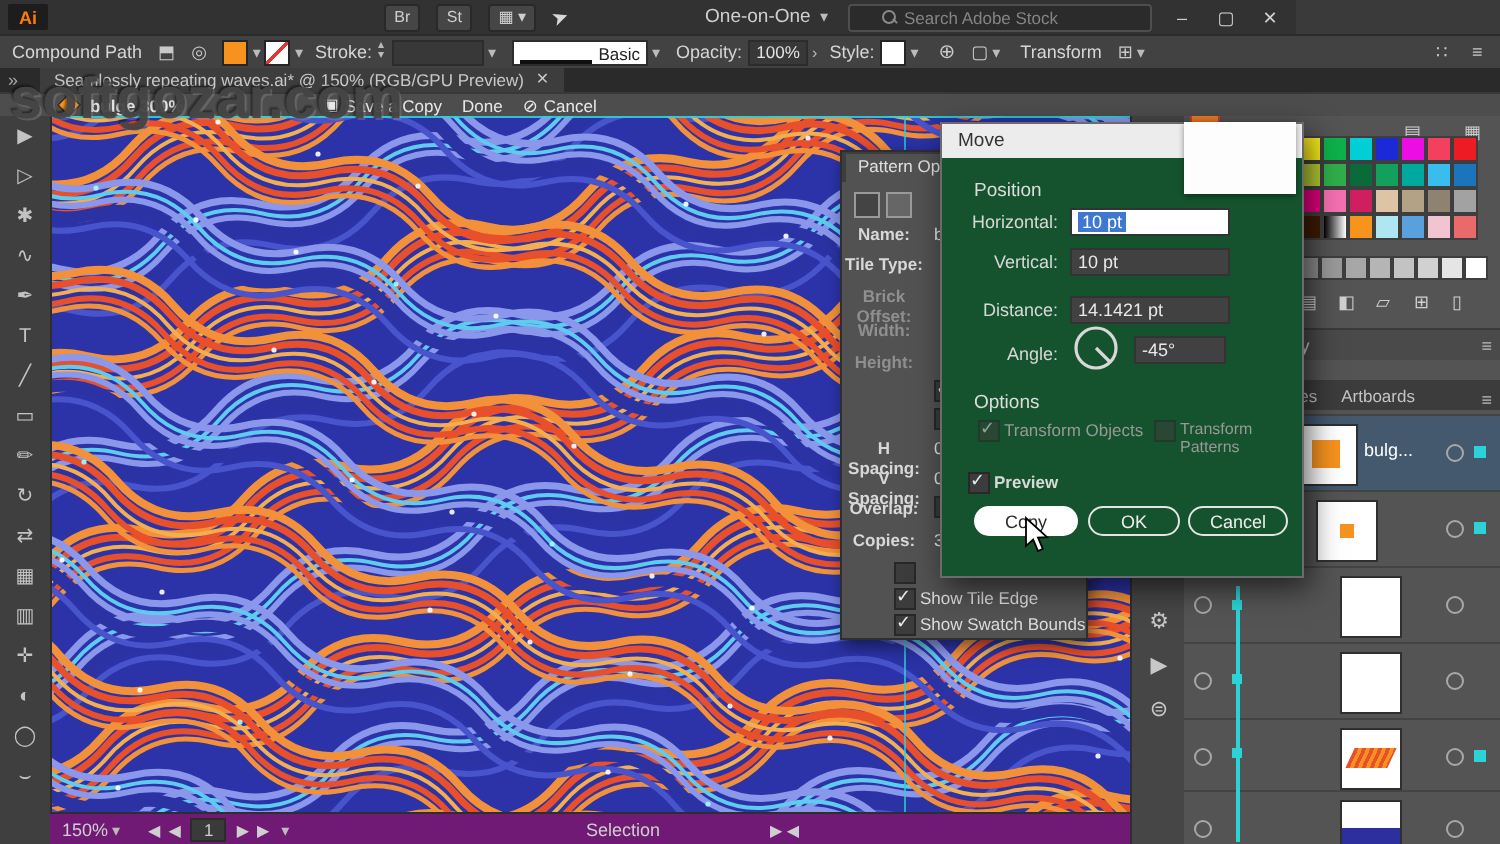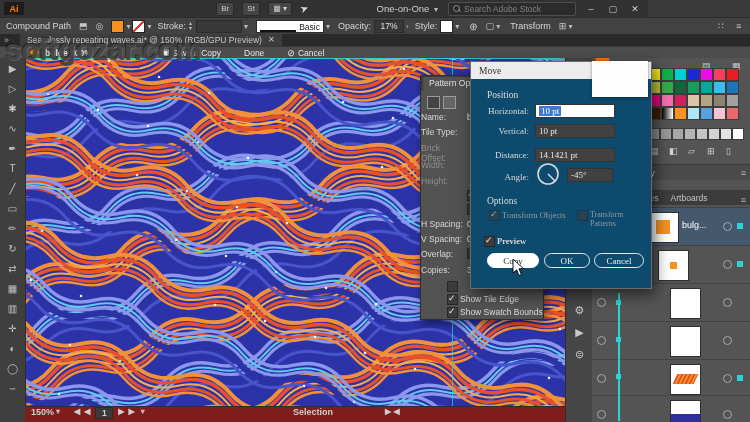--- a/index.html
+++ b/index.html
@@ -10,48 +10,48 @@
   
   #menubar{left:0;top:0;width:648px;height:17px;background:#323232;display:flex;align-items:center;z-index:8;}
   #ai-logo{width:20px;height:13px;margin:0 6px 0 4px;background:#1d1d1d;color:#ff7c00;font-weight:bold;
            font-size:9px;display:flex;align-items:center;justify-content:center;border-radius:1px;}
   .menu-item{font-size:10px;color:#d6d6d6;margin-right:13px;}
   #menu-right{margin-left:auto;display:flex;align-items:center;gap:8px;padding-right:6px;}
   .sq-btn{width:16px;height:12px;background:#464646;border:1px solid #292929;color:#cfcfcf;font-size:8px;
           display:flex;align-items:center;justify-content:center;border-radius:2px;}
   #workspace{font-size:9.5px;color:#cfcfcf;}
   #searchbox{width:118px;height:12px;background:#2b2b2b;border:1px solid #4e4e4e;border-radius:2px;
-             display:flex;align-items:center;gap:4px;padding:0 4px;}
+             display:flex;align-items:center;gap:4px;padding:0 16px;}
   #search-glyph{position:relative;width:7px;height:7px;}
   #search-glyph::before{content:"";position:absolute;left:0;top:0;width:5px;height:5px;border:1px solid #8a8a8a;border-radius:50%;}
   #search-glyph::after{content:"";position:absolute;left:5px;top:5px;width:3px;height:1px;background:#8a8a8a;transform:rotate(45deg);}
   #search-ph{font-size:8.5px;color:#848484;}
   .winctl{font-size:9px;color:#cfcfcf;width:14px;text-align:center;}
   #controlbar{left:0;top:17px;width:750px;height:16px;background:#424242;border-top:1px solid #2b2b2b;
               display:flex;align-items:center;font-size:9px;color:#d6d6d6;z-index:8;}
   #controlbar > *{flex:none;}
   .cb-gap{width:8px;}
   .swatch-sm{width:11px;height:11px;border:1px solid #252525;}
   .dd-box{height:11px;background:#383838;border:1px solid #2c2c2c;}
   #brush-box{width:66px;height:11px;background:#fff;border:1px solid #2c2c2c;display:flex;align-items:flex-end;color:#222;}
   #brush-line{flex:1;height:2px;background:#111;margin:0 3px;}
   .chev{color:#bbbbbb;font-size:8px;margin:0 2px;}
   #tabrow{left:0;top:33px;width:750px;height:13px;background:#2a2a2a;z-index:3;}
   #doc-tab{position:absolute;left:20px;top:0;height:13px;background:#3d3d3d;display:flex;align-items:center;
            gap:6px;padding:0 7px;font-size:8.5px;color:#c8c8c8;}
   #patternbar{left:0;top:46px;width:750px;height:11px;background:#4d4d4d;border-top:1px solid #383838;
               display:flex;align-items:center;font-size:8.5px;color:#e2e2e2;z-index:3;}
   #pattern-swatch{width:7px;height:7px;background:#f6921e;border:1px solid #333;transform:rotate(45deg);margin:0 6px 0 30px;}
-  .pbar-btn{margin-left:23px;display:flex;align-items:center;gap:3px;color:#e8e8e8;}
+  .pbar-btn{margin-left:10px;display:flex;align-items:center;gap:3px;color:#e8e8e8;}
   
   #toolbar{left:0;top:46px;width:25px;height:376px;background:#3f3f3f;border-right:1px solid #2d2d2d;z-index:2;}
   .tool{width:25px;height:20px;display:flex;align-items:center;justify-content:center;color:#c3c3c3;font-size:10px;}
   #canvas{left:25px;top:57px;width:540px;height:349px;background:#2c33a9;overflow:hidden;z-index:1;}
-  #statusbar{left:25px;top:406px;width:540px;height:16px;background:#7f1d1d;border-top:1px solid #2e2e2e;
-             display:flex;align-items:flex-start;font-size:9px;color:#cfcfcf;z-index:2;font-weight:bold;}
+  #statusbar{left:25px;top:406px;width:540px;height:16px;background:#701a75;border-top:1px solid #2e2e2e;
+             display:flex;align-items:center;font-size:9px;color:#cfcfcf;z-index:2;}
   #ab-field{width:16px;height:10px;background:#3a3a3a;border:1px solid #2b2b2b;text-align:center;font-size:8.5px;line-height:10px;}
   
   #dockstrip{left:565px;top:38px;width:27px;height:384px;background:#464646;border-left:1px solid #2e2e2e;z-index:2;}
   .dock-ic{width:27px;height:20px;display:flex;align-items:center;justify-content:center;color:#c8c8c8;font-size:11px;}
   #panelarea{left:592px;top:38px;width:158px;height:384px;background:#545454;z-index:2;}
   .ptabbar{position:absolute;left:0;width:158px;height:15px;background:#3c3c3c;display:flex;align-items:flex-end;}
   .ptab{font-size:8.5px;color:#c4c4c4;padding:2px 6px 2px 6px;}
   .ptab.active{background:#545454;color:#e8e8e8;}
   .pmenu{margin-left:auto;color:#bbb;font-size:9px;padding:0 4px;}
   .swcell{position:absolute;width:13px;height:13px;border:1px solid #3e3e3e;box-sizing:border-box;}
@@ -59,30 +59,30 @@
        display:flex;align-items:center;font-size:9px;color:#d8d8d8;padding:0;}
   .layer-thumb{position:absolute;background:#fff;border:1px solid #2f2f2f;}
   .ring{position:absolute;width:7px;height:7px;border:1.5px solid #a8a8a8;border-radius:50%;}
   .chip{position:absolute;width:6px;height:6px;background:#2bd3d6;}
   #white-box{left:592px;top:61px;width:56px;height:36px;background:#fdfdfd;z-index:6;box-shadow:0 1px 3px rgba(0,0,0,.4);}
   
   #pattern-options{left:420px;top:75px;width:122px;height:243px;background:#525252;border:1px solid #2e2e2e;
                    box-shadow:2px 3px 8px rgba(0,0,0,.5);z-index:4;font-size:9px;}
   #po-header{position:absolute;left:0;top:0;width:122px;height:15px;background:#3d3d3d;}
   #po-tab{position:absolute;left:2px;top:1px;height:14px;background:#525252;padding:1px 6px;font-size:8.5px;color:#e0e0e0;}
-  .po-label{position:absolute;width:42px;text-align:left;color:#d8d8d8;font-size:8.5px;}
+  .po-label{position:absolute;width:42px;text-align:center;color:#d8d8d8;font-size:8.5px;font-weight:bold;}
   .po-label.dim{color:#8f8f8f;}
   .po-val{position:absolute;left:46px;color:#e6e6e6;font-size:8.5px;}
   .cbx{position:absolute;width:9px;height:9px;background:#3c3c3c;border:1px solid #282828;}
   .cbx.on::after{content:"✓";position:absolute;left:0px;top:-2px;color:#ececec;font-size:9px;}
   .cbx.dim{opacity:.55;}
   .po-icon{position:absolute;width:11px;height:11px;border:1px solid #9a9a9a;background:#444;}
   
-  #move-dialog{left:470px;top:61px;width:180px;height:226px;background:#0c4a6e;border:1px solid #6b6b6b;
-               box-shadow:3px 5px 14px rgba(0,0,0,.6);z-index:5;font-family:Liberation Serif, serif;}
+  #move-dialog{left:470px;top:61px;width:180px;height:226px;background:#14532d;border:1px solid #6b6b6b;
+               box-shadow:3px 5px 14px rgba(0,0,0,.6);z-index:5;}
   #move-title{position:absolute;left:0;top:0;width:180px;height:17px;background:#ececec;color:#333;
               font-size:9.5px;display:flex;align-items:center;padding-left:8px;box-sizing:border-box;}
   .dlg-sec{position:absolute;font-size:9.5px;color:#dcdcdc;}
   .dlg-label{position:absolute;width:58px;text-align:right;font-size:9px;color:#d8d8d8;}
   .dlg-field{position:absolute;left:64px;width:72px;height:12px;background:#414141;border:1px solid #333;
              color:#e8e8e8;font-size:9px;line-height:12px;padding:0 3px;}
   .dlg-field.focus{background:#ffffff;}
   .sel-txt{background:#3e78d0;color:#fff;padding:0 2px;}
   .dlg-cb-label{position:absolute;font-size:8.5px;color:#d8d8d8;}
   .dlg-cb-label.dim{color:#989898;}
@@ -630,21 +630,21 @@
     <span style="margin-left:4px">Stroke:</span>
     <span style="margin-left:3px;font-size:6px;color:#bbb;line-height:5px">▴<br>▾</span>
     <span class="dd-box" style="width:44px;margin-left:4px"></span>
     <span class="chev">▾</span>
     <span id="brush-box" style="margin-left:6px">
       <span id="brush-line"></span>
       <span style="font-size:8.5px;padding-right:3px">Basic</span>
     </span>
     <span class="chev">▾</span>
     <span style="margin-left:6px">Opacity:</span>
-    <span class="dd-box" style="width:28px;margin-left:3px;text-align:center;font-size:8.5px;line-height:11px;color:#e2e2e2">17%</span>
+    <span class="dd-box" style="width:28px;margin-left:3px;text-align:center;font-size:8.5px;line-height:11px;color:#e2e2e2">100%</span>
     <span class="chev">›</span>
     <span style="margin-left:4px">Style:</span>
     <span class="swatch-sm" style="background:#fff;margin-left:3px"></span>
     <span class="chev">▾</span>
     <span style="margin-left:8px;font-size:10px;color:#c9c9c9">⊕</span>
     <span style="margin-left:8px;font-size:9px;color:#c9c9c9">▢</span>
     <span class="chev">▾</span>
     <span style="margin-left:8px">Transform</span>
     <span style="margin-left:8px;font-size:9px;color:#c9c9c9">⊞</span>
     <span class="chev">▾</span>

